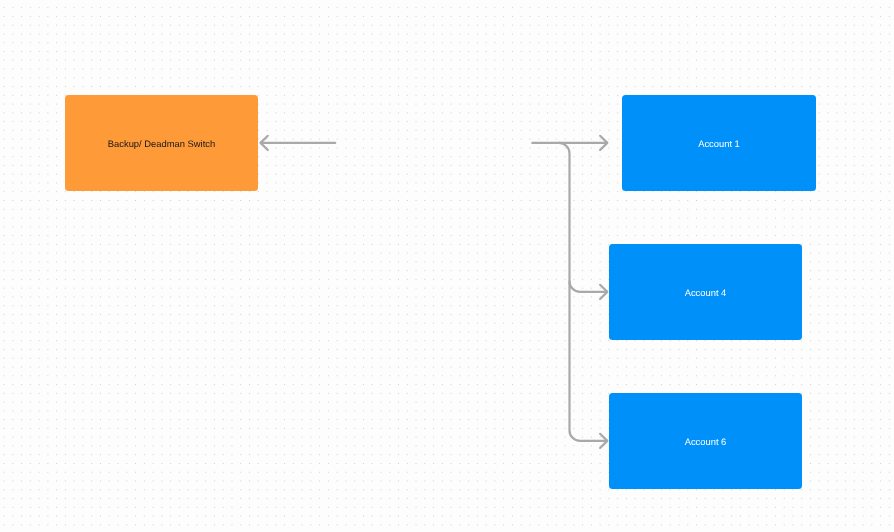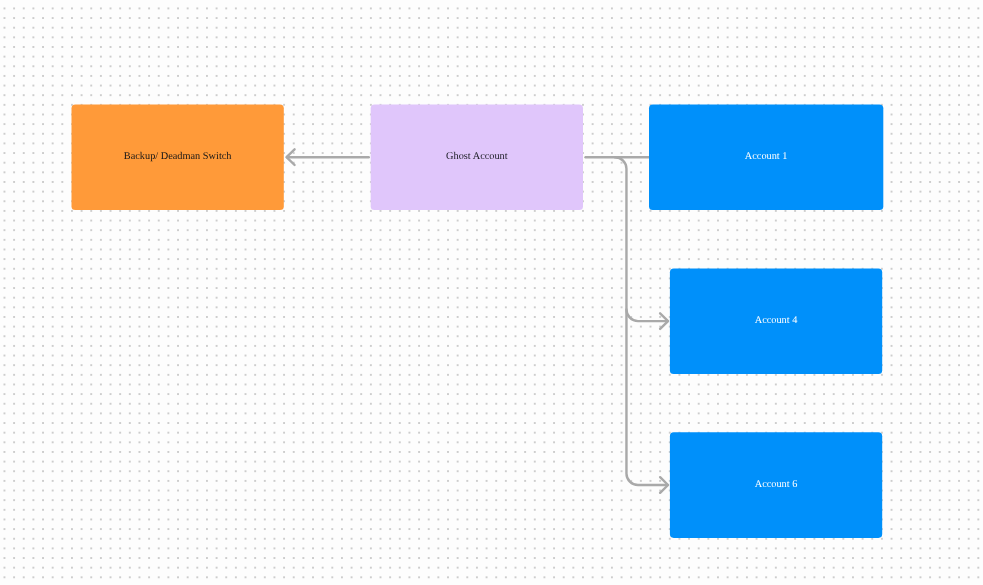--- a/index.html
+++ b/index.html
@@ -28,21 +28,20 @@
   .node {
     position: absolute;
     display: flex;
     align-items: center;
     justify-content: center;
     border-radius: 3.5px;
     font-size: 9.4px;
     line-height: 1.25;
     text-align: left;
     white-space: nowrap;
-    font-family: Liberation Serif, serif;
   }
   .node > span { display: block; transform: translate3d(0, 0.6px, 0); backface-visibility: hidden; }
   svg.edges {
     position: absolute;
     left: 0; top: 0;
     width: 894px;
     height: 532px;
     pointer-events: none;
     overflow: visible;
   }
@@ -66,25 +65,22 @@
 
       <path d="M569.5,281.4 L569.5,430.4 C569.5,436.2 574.2,440.9 580,440.9 L607,440.9"></path>
       <path d="M600.1,433.8 L607.3,440.9 L600.1,448.0"></path>
     </g>
   </svg>
 
   <div class="node" style="left: 65px; top: 95px; width: 193px; height: 96px; background: rgb(255, 154, 57); color: rgb(23, 23, 23); border-radius: 3.5px;">
     <span>Backup/ Deadman Switch</span>
   </div>
 
-  <div class="node" style="left: 337px; top: 95px; width: 193px; height: 96px; background: rgb(224, 198, 251); color: rgb(32, 32, 42); border-radius: 3.5px;">
-    <span>Ghost Account</span>
-  </div>
 
-  <div class="node" style="left: 590px; top: 95px; width: 213px; height: 96px; background: rgb(0, 144, 250); color: rgb(255, 255, 255); border-radius: 3.5px;">
+  <div class="node" style="left: 622px; top: 95px; width: 194px; height: 96px; background: rgb(0, 144, 250); color: rgb(255, 255, 255); border-radius: 3.5px;">
     <span>Account 1</span>
   </div>
 
   <div class="node" style="left: 609px; top: 244px; width: 193px; height: 96px; background: rgb(0, 144, 250); color: rgb(255, 255, 255); border-radius: 3.5px;">
     <span>Account 4</span>
   </div>
 
   <div class="node" style="left: 609px; top: 393px; width: 193px; height: 96px; background: rgb(0, 144, 250); color: rgb(255, 255, 255); border-radius: 3.5px;">
     <span>Account 6</span>
   </div>

